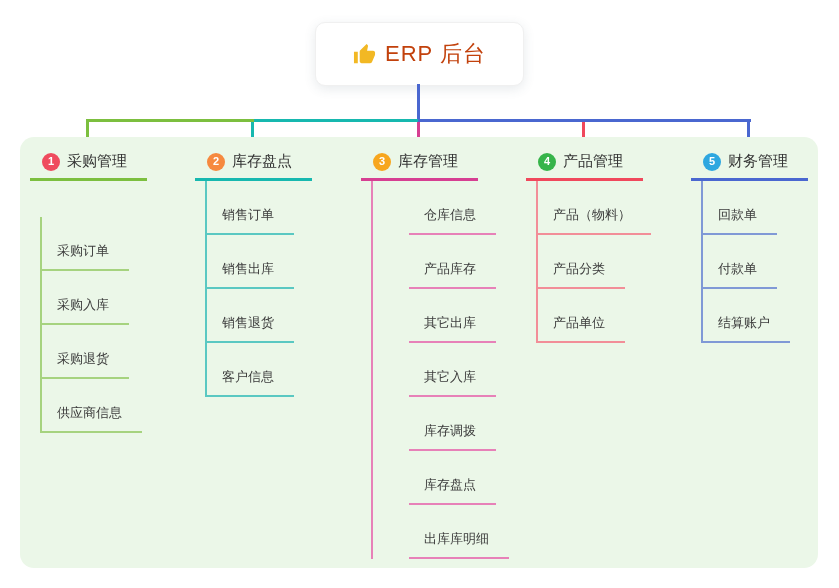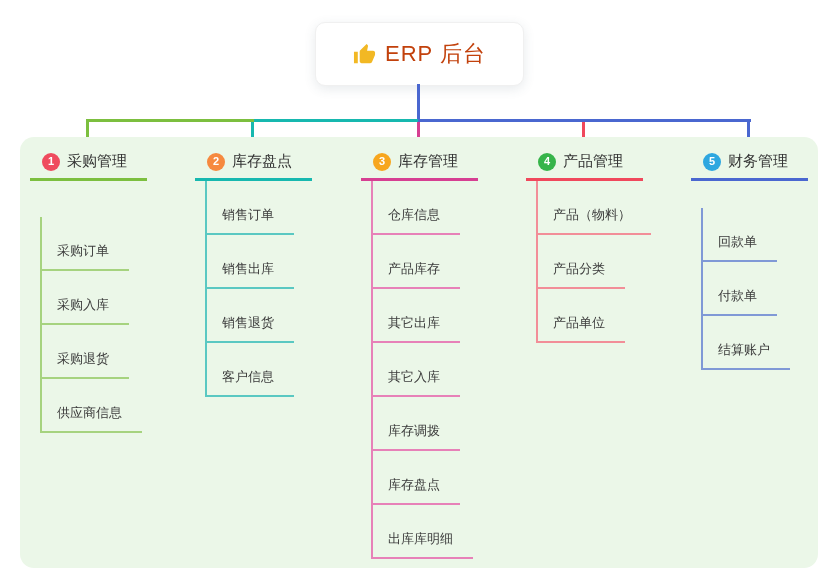--- a/index.html
+++ b/index.html
@@ -98,21 +98,21 @@
           <div class="child" style="border-bottom-color: rgb(90, 200, 194);">销售出库</div>
           <div class="child" style="border-bottom-color: rgb(90, 200, 194);">销售退货</div>
           <div class="child" style="border-bottom-color: rgb(90, 200, 194);">客户信息</div>
         </div>
       </div>
       <div class="branch" style="left: 361px; top: 148px;">
         <div class="branch-header" style="border-bottom-color: rgb(214, 63, 146);">
           <span class="badge" style="background: rgb(247, 166, 30);">3</span>
           <span>库存管理</span>
         </div>
-        <div class="children" style="border-left-color: rgb(231, 129, 184);">
+        <div class="children" style="border-left-color: rgb(231, 129, 184); padding-left: 36px;">
           <div class="child" style="border-bottom-color: rgb(231, 129, 184);">仓库信息</div>
           <div class="child" style="border-bottom-color: rgb(231, 129, 184);">产品库存</div>
           <div class="child" style="border-bottom-color: rgb(231, 129, 184);">其它出库</div>
           <div class="child" style="border-bottom-color: rgb(231, 129, 184);">其它入库</div>
           <div class="child" style="border-bottom-color: rgb(231, 129, 184);">库存调拨</div>
           <div class="child" style="border-bottom-color: rgb(231, 129, 184);">库存盘点</div>
           <div class="child" style="border-bottom-color: rgb(231, 129, 184);">出库库明细</div>
         </div>
       </div>
       <div class="branch" style="left: 526px; top: 148px;">
@@ -124,21 +124,21 @@
           <div class="child" style="border-bottom-color: rgb(242, 142, 152);">产品（物料）</div>
           <div class="child" style="border-bottom-color: rgb(242, 142, 152);">产品分类</div>
           <div class="child" style="border-bottom-color: rgb(242, 142, 152);">产品单位</div>
         </div>
       </div>
       <div class="branch" style="left: 691px; top: 148px;">
         <div class="branch-header" style="border-bottom-color: rgb(74, 103, 208);">
           <span class="badge" style="background: rgb(46, 167, 224);">5</span>
           <span>财务管理</span>
         </div>
-        <div class="children" style="border-left-color: rgb(128, 153, 214); margin-top: 27px;">
+        <div class="children" style="border-left-color: rgb(128, 153, 214);">
           <div class="child" style="border-bottom-color: rgb(128, 153, 214);">回款单</div>
           <div class="child" style="border-bottom-color: rgb(128, 153, 214);">付款单</div>
           <div class="child" style="border-bottom-color: rgb(128, 153, 214); text-align: right;">结算账户</div>
         </div>
       </div>
     </div>
 
 </div>
 
 </body></html>

